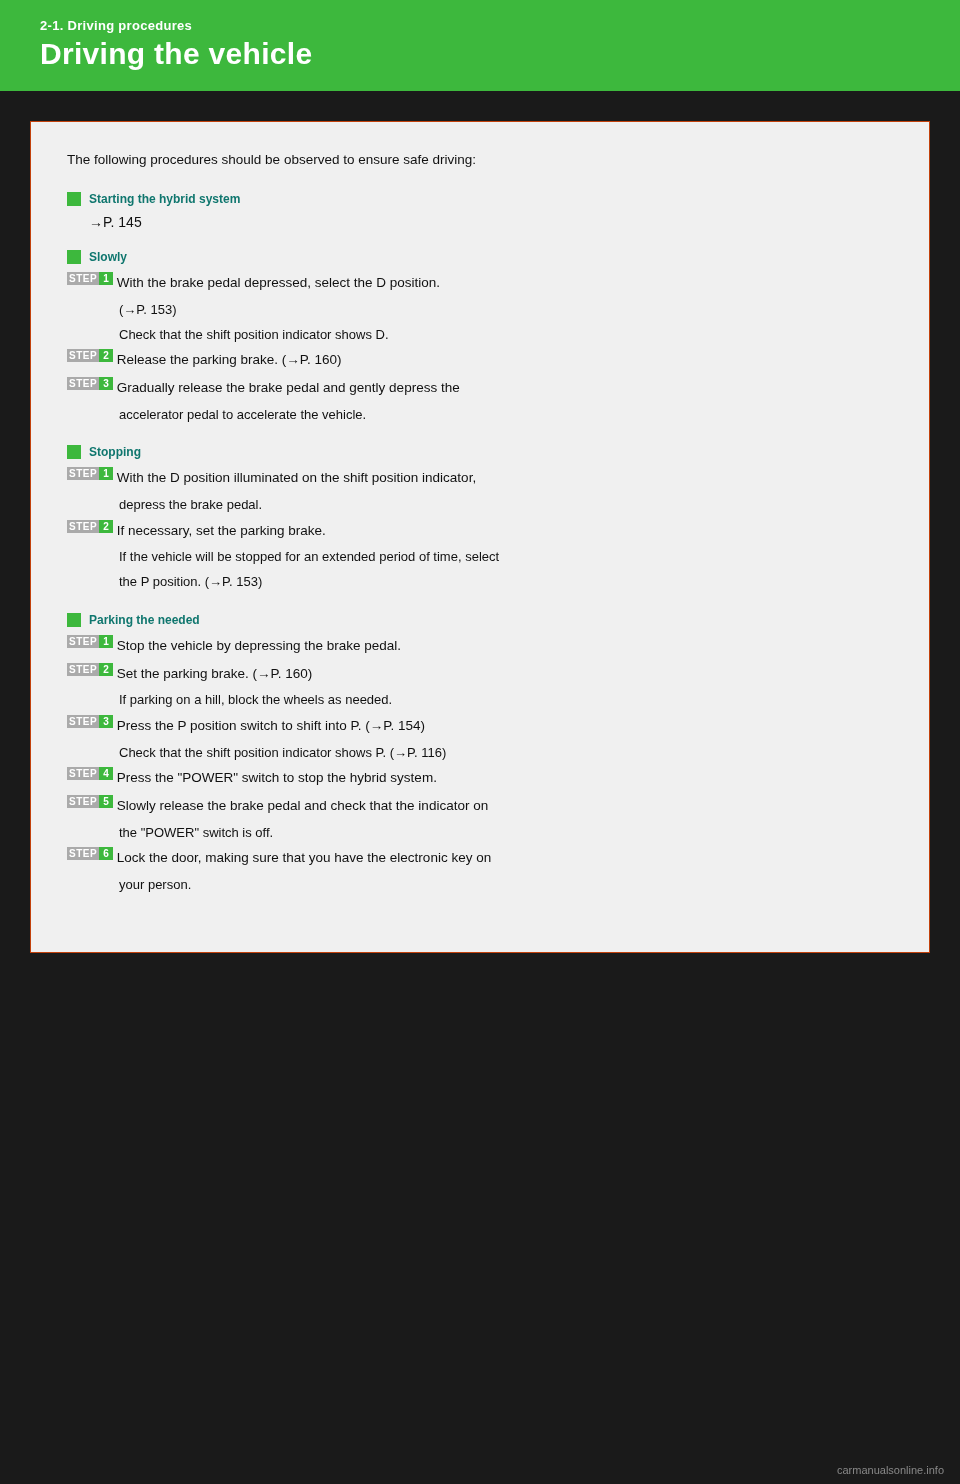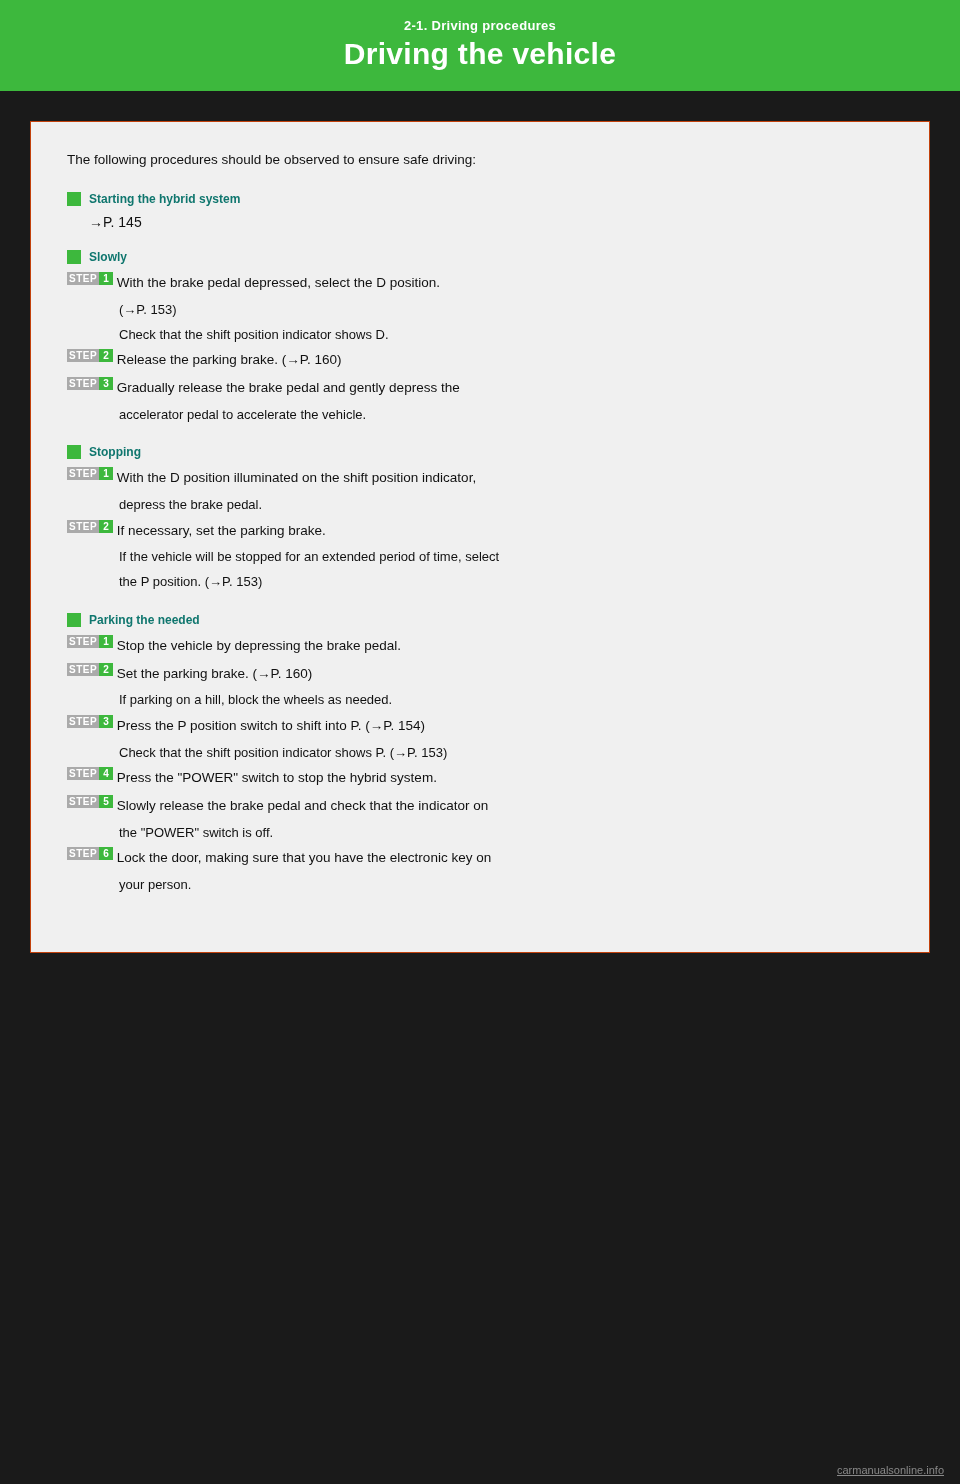--- a/index.html
+++ b/index.html
@@ -9,21 +9,20 @@
       width: 960px;
       min-height: 1484px;
       font-family: Arial, sans-serif;
       position: relative;
     }
 
     .header {
       background-color: #3db83d;
       padding: 18px 40px 20px 40px;
       width: 100%;
-      text-align: center;
     }
 
     .header-subtitle {
       font-size: 13px;
       font-weight: bold;
       color: #ffffff;
       margin-bottom: 4px;
       letter-spacing: 0.3px;
     }
 
@@ -131,21 +130,20 @@
       right: 0;
       padding: 8px 16px;
       color: #888888;
       font-size: 11px;
     }
 
     .footer-logo {
       color: #888888;
       font-size: 11px;
       text-align: left;
-      text-decoration: underline;
     }
   </style>
 </head>
 <body>
 
 <div class="header">
   <div class="header-subtitle">2-1.  Driving procedures</div>
   <div class="header-title">Driving the vehicle</div>
 </div>
 
@@ -244,21 +242,21 @@
     </div>
     <div class="step-indent">If parking on a hill, block the wheels as needed.</div>
 
     <div class="step-row">
       <div class="step-badge">
         <span class="step-label">STEP</span>
         <span class="step-number">3</span>
       </div>
       <div class="step-text">Press the P position switch to shift into P. (→P. 154)</div>
     </div>
-    <div class="step-indent">Check that the shift position indicator shows P. (→P. 153)</div>
+    <div class="step-indent">Check that the shift position indicator shows P. (→P. 116)</div>
 
     <div class="step-row">
       <div class="step-badge">
         <span class="step-label">STEP</span>
         <span class="step-number">4</span>
       </div>
       <div class="step-text">Press the "POWER" switch to stop the hybrid system.</div>
     </div>
 
     <div class="step-row">

